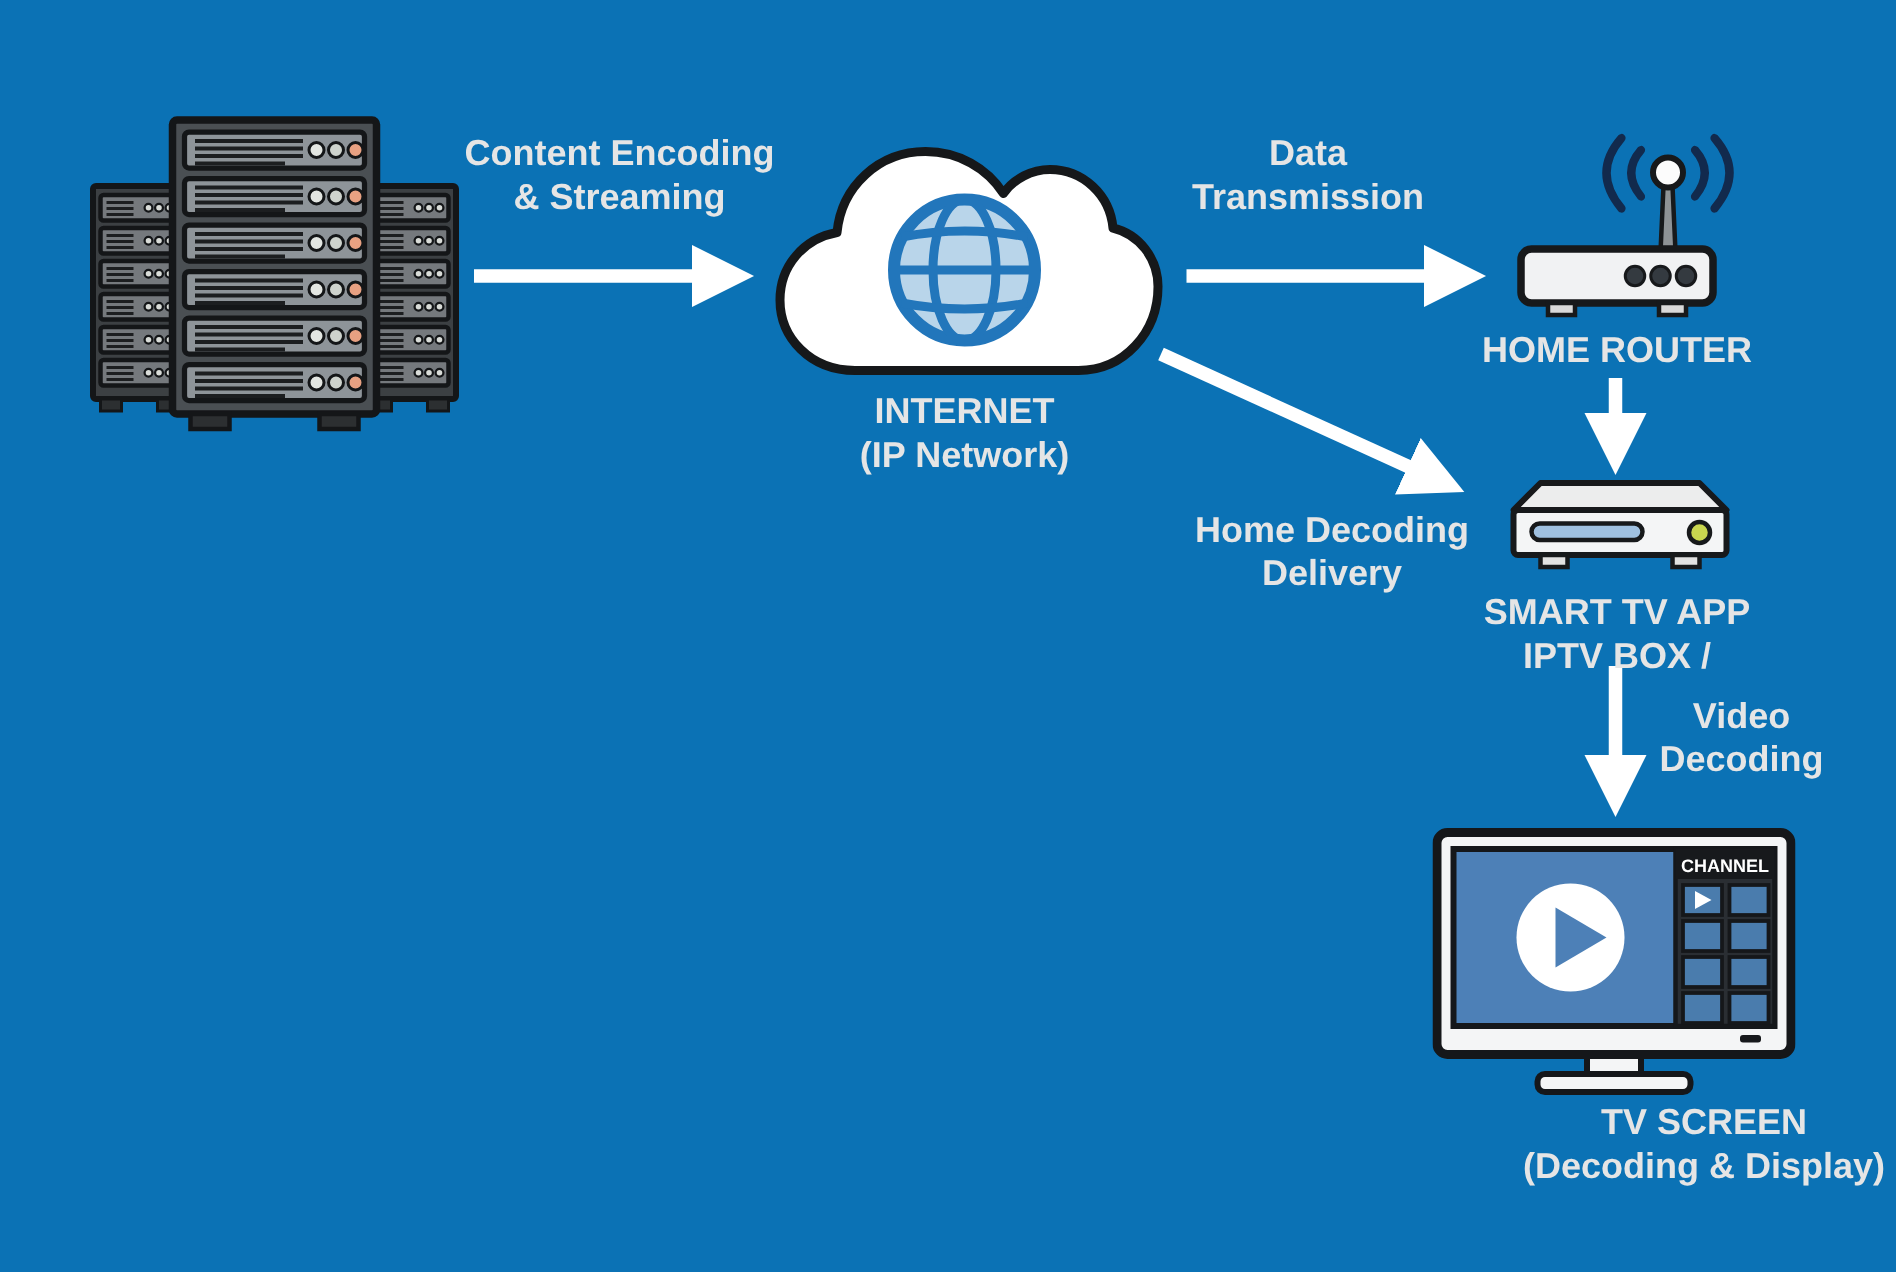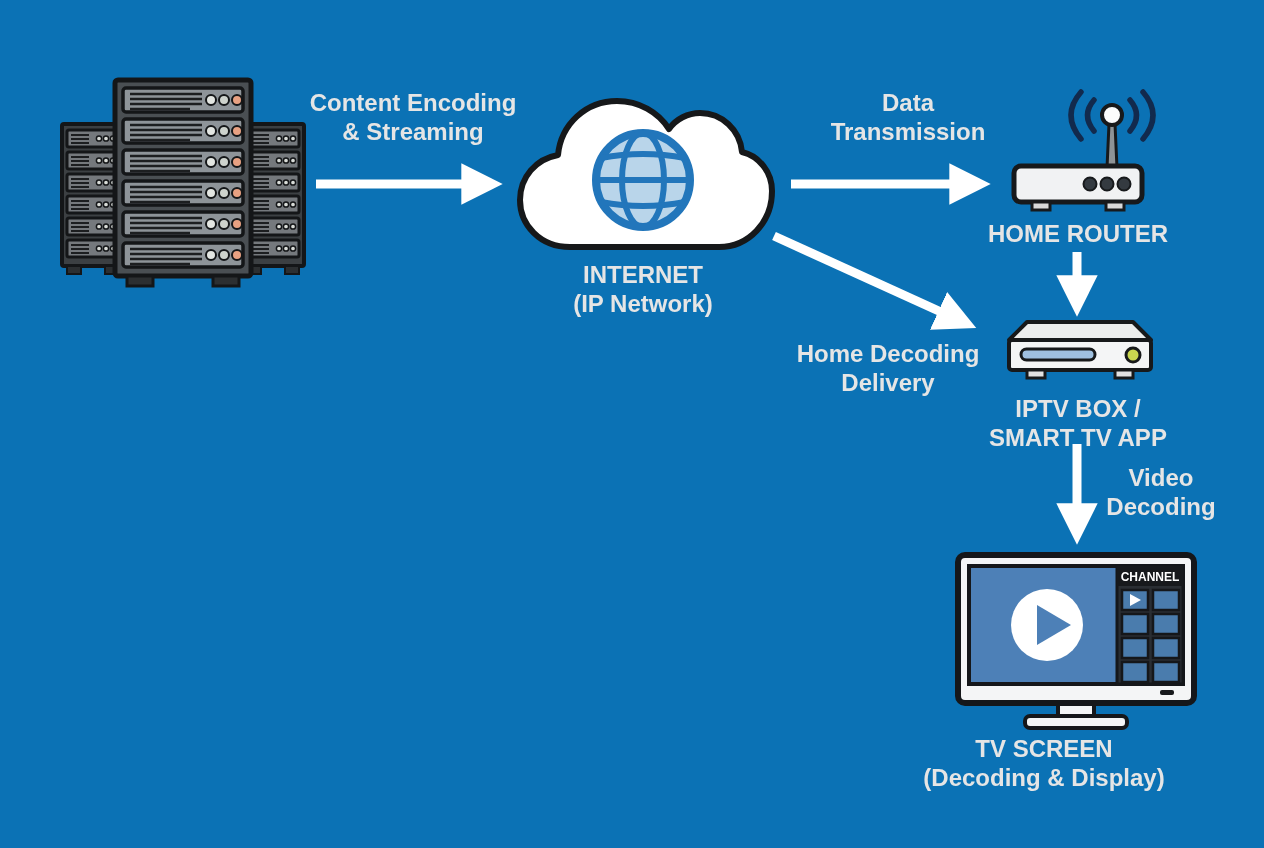--- a/index.html
+++ b/index.html
@@ -262,48 +262,48 @@
       </g>
       <rect x="205" y="138" width="14" height="5" rx="2" fill="#17191c"></rect>
     </svg>
   </div>
 
   <div class="label" style="left:413px;top:88px;">
     <span>Content Encoding</span>
     <span>&amp; Streaming</span>
   </div>
 
-  <div class="label" style="left:908px;top:88px;">
+  <div class="label" style="left:872px;top:88px;">
     <span>Data</span>
     <span>Transmission</span>
   </div>
 
   <div class="label" style="left:643px;top:260px;">
     <span>INTERNET</span>
     <span>(IP Network)</span>
   </div>
 
 
   <div class="label" style="left:1078px;top:219px;">
     <span>HOME ROUTER</span>
   </div>
 
   <div class="label" style="left:888px;top:339px;">
     <span>Home Decoding</span>
     <span>Delivery</span>
   </div>
 
   <div class="label" style="left:1078px;top:394px;">
+    <span>SMART TV APP</span>
     <span>IPTV BOX /</span>
-    <span>SMART TV APP</span>
   </div>
 
   <div class="label" style="left:1161px;top:463px;">
     <span>Video</span>
     <span>Decoding</span>
   </div>
 
-  <div class="label" style="left:1044px;top:734px;">
+  <div class="label" style="left:1136px;top:734px;">
     <span>TV SCREEN</span>
     <span>(Decoding &amp; Display)</span>
   </div>
 
 </div>
 
 </body></html>

